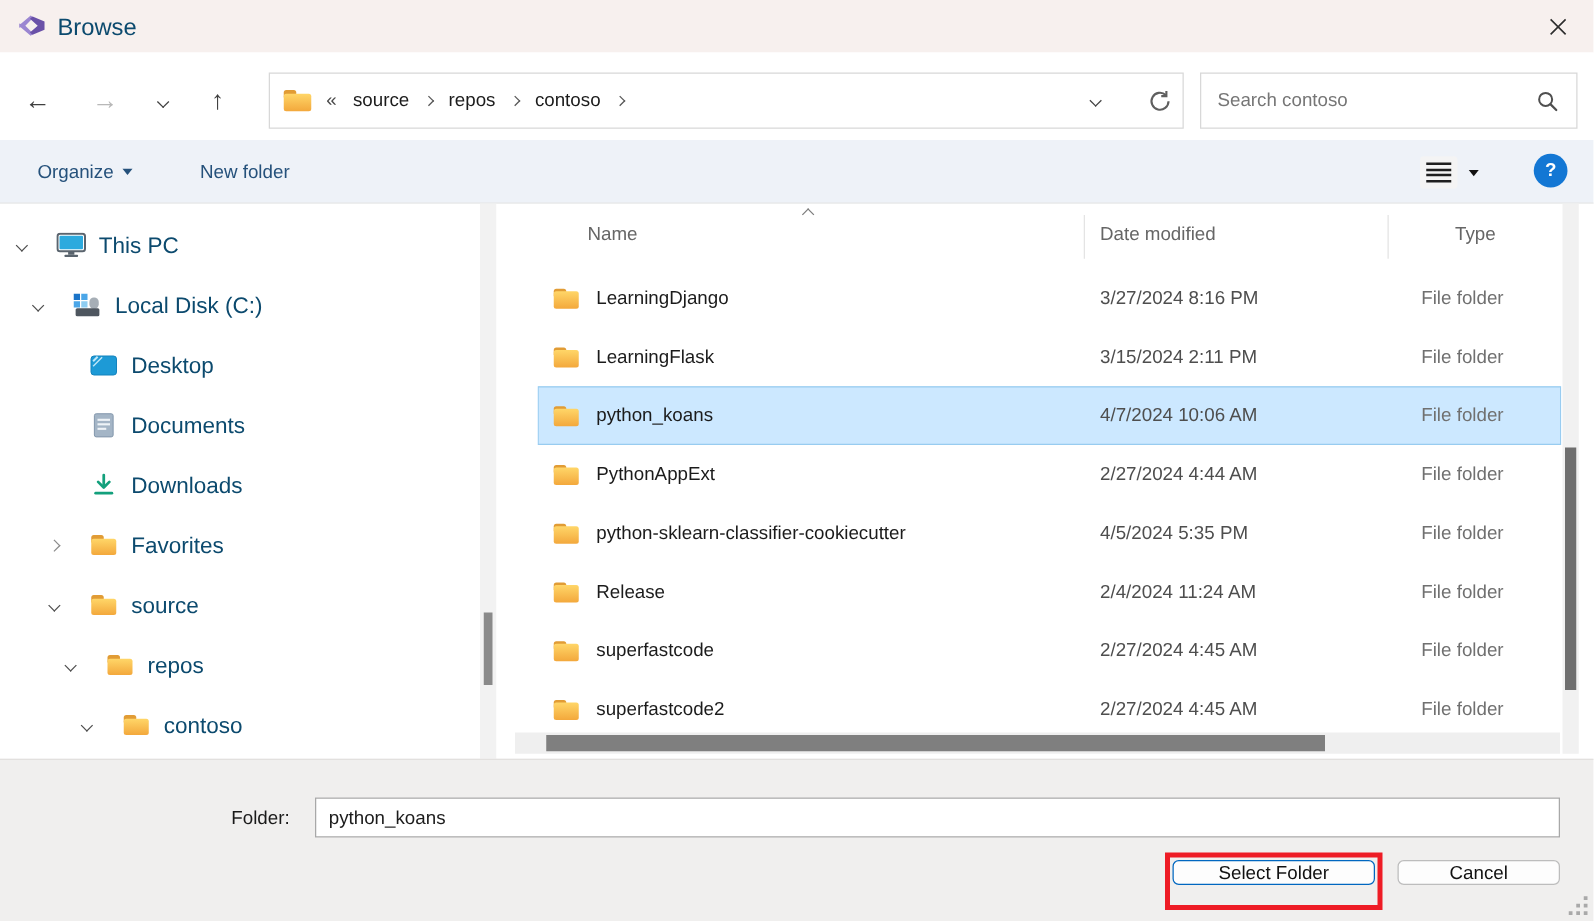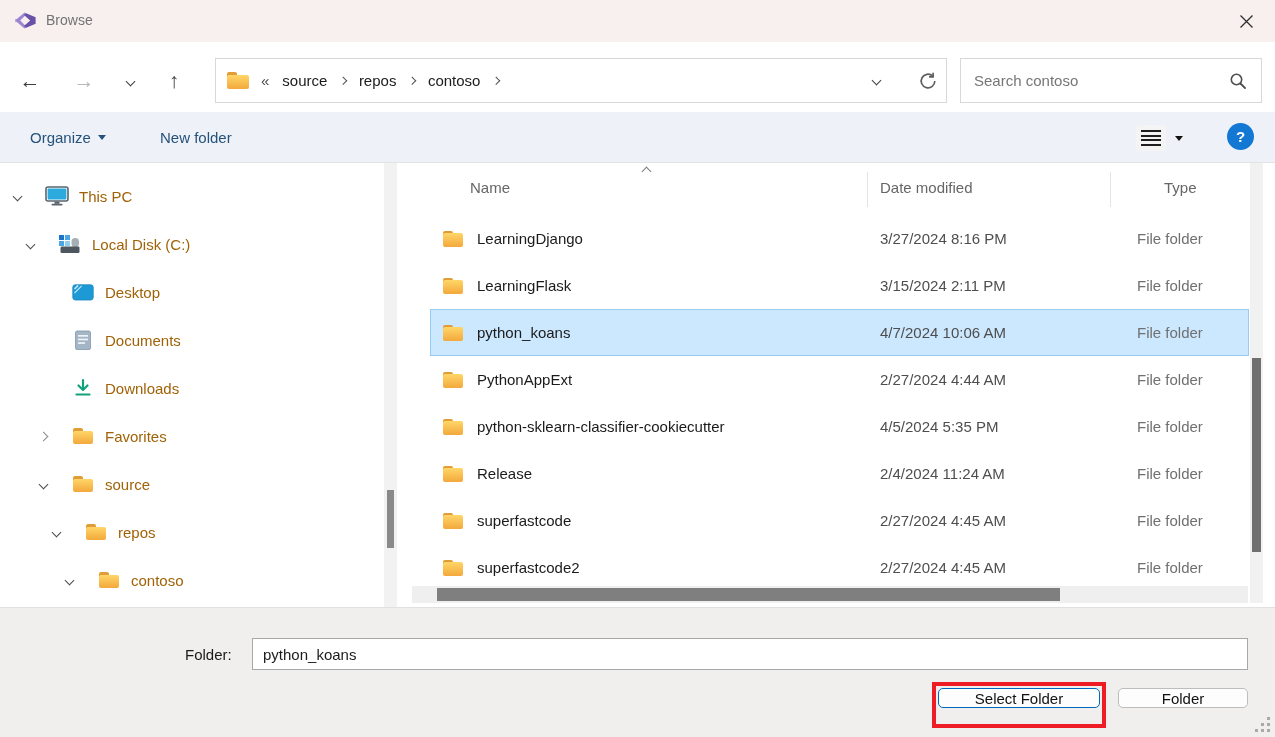--- a/index.html
+++ b/index.html
@@ -3,21 +3,21 @@
 <meta charset="utf-8">
 <style>
   * { margin:0; padding:0; box-sizing:border-box; }
   html,body { background:#fff; }
   .window { position:relative; width:1275px; height:737px; background:#fff; overflow:hidden;
             font-family:"Liberation Sans", sans-serif; font-size:15px; color:#1b1b1b; }
 
   
   .titlebar { position:absolute; top:0; left:0; right:0; height:42px; background:#f7f0ee; }
   .vs-logo  { position:absolute; left:14px; top:10px; }
-  .win-title{ position:absolute; left:46px; top:12px; font-size:14px; color:#737373; }
+  .win-title{ position:absolute; left:46px; top:12px; font-size:19px; color:#0c4a6e; }
   .close-btn{ position:absolute; right:8px; top:4px; width:42px; height:34px;
               display:flex; align-items:center; justify-content:center; background:transparent; border:none; cursor:pointer; }
 
   
   .navbar { position:absolute; top:42px; left:0; right:0; height:70px; background:#fff; }
   .nav-btn { position:absolute; top:21px; width:36px; height:36px; border:none; background:transparent;
              font-size:21px; color:#3f3f3f; display:flex; align-items:center; justify-content:center; cursor:pointer; }
   .nav-back    { left:12px; }
   .nav-forward { left:66px; color:#b8b8b8; }
   .nav-history { left:112px; }
@@ -66,21 +66,21 @@
 
   
   .content { position:absolute; top:163px; left:0; width:1275px; height:444px; background:#fff; }
 
   
   .sidebar { position:absolute; left:0; top:0; width:382px; height:444px; overflow:hidden; }
   .tree { padding-top:9px; }
   .trow { height:48px; display:flex; align-items:center; cursor:pointer; color:#4c4c4c; }
   .trow .chev-box { width:30px; display:flex; align-items:center; }
   .trow .ticon { width:26px; height:24px; margin-right:9px; display:flex; align-items:center; justify-content:center; }
-  .trow .tlabel { font-size:15px; color:#a16207; }
+  .trow .tlabel { font-size:18px; color:#0c4a6e; }
   .sidebar-scrollbar { position:absolute; left:384px; top:0; width:13px; height:444px; background:#f2f2f2; }
   .sidebar-scrollbar .thumb { position:absolute; left:3px; top:327px; width:7px; height:58px; background:#8a8a8a; }
 
   
   .filelist { position:absolute; left:430px; top:0; width:820px; height:444px; }
   .lheader { position:relative; height:52px; color:#666; }
   .lh-caret { position:absolute; left:213px; top:5px; color:#7b7b7b; }
   .lh-name  { position:absolute; left:40px;  top:16px; cursor:pointer; }
   .lh-date  { position:absolute; left:450px; top:16px; cursor:pointer; }
   .lh-type  { position:absolute; left:697px; top:16px; cursor:pointer;margin-left:37px; }
@@ -389,17 +389,17 @@
     <div class="v-scrollbar">
         <div class="thumb"></div>
       </div>
   </div>
 
   <div class="footer">
     <span class="folder-label">Folder:</span>
     <input class="folder-input" type="text" value="python_koans" style="">
     <div class="red-box"></div>
     <button class="btn btn-select">Select Folder</button>
-    <button class="btn btn-cancel">Folder</button>
+    <button class="btn btn-cancel">Cancel</button>
     <div class="grip"></div>
   </div>
 
 </div>
 
 </body></html>

